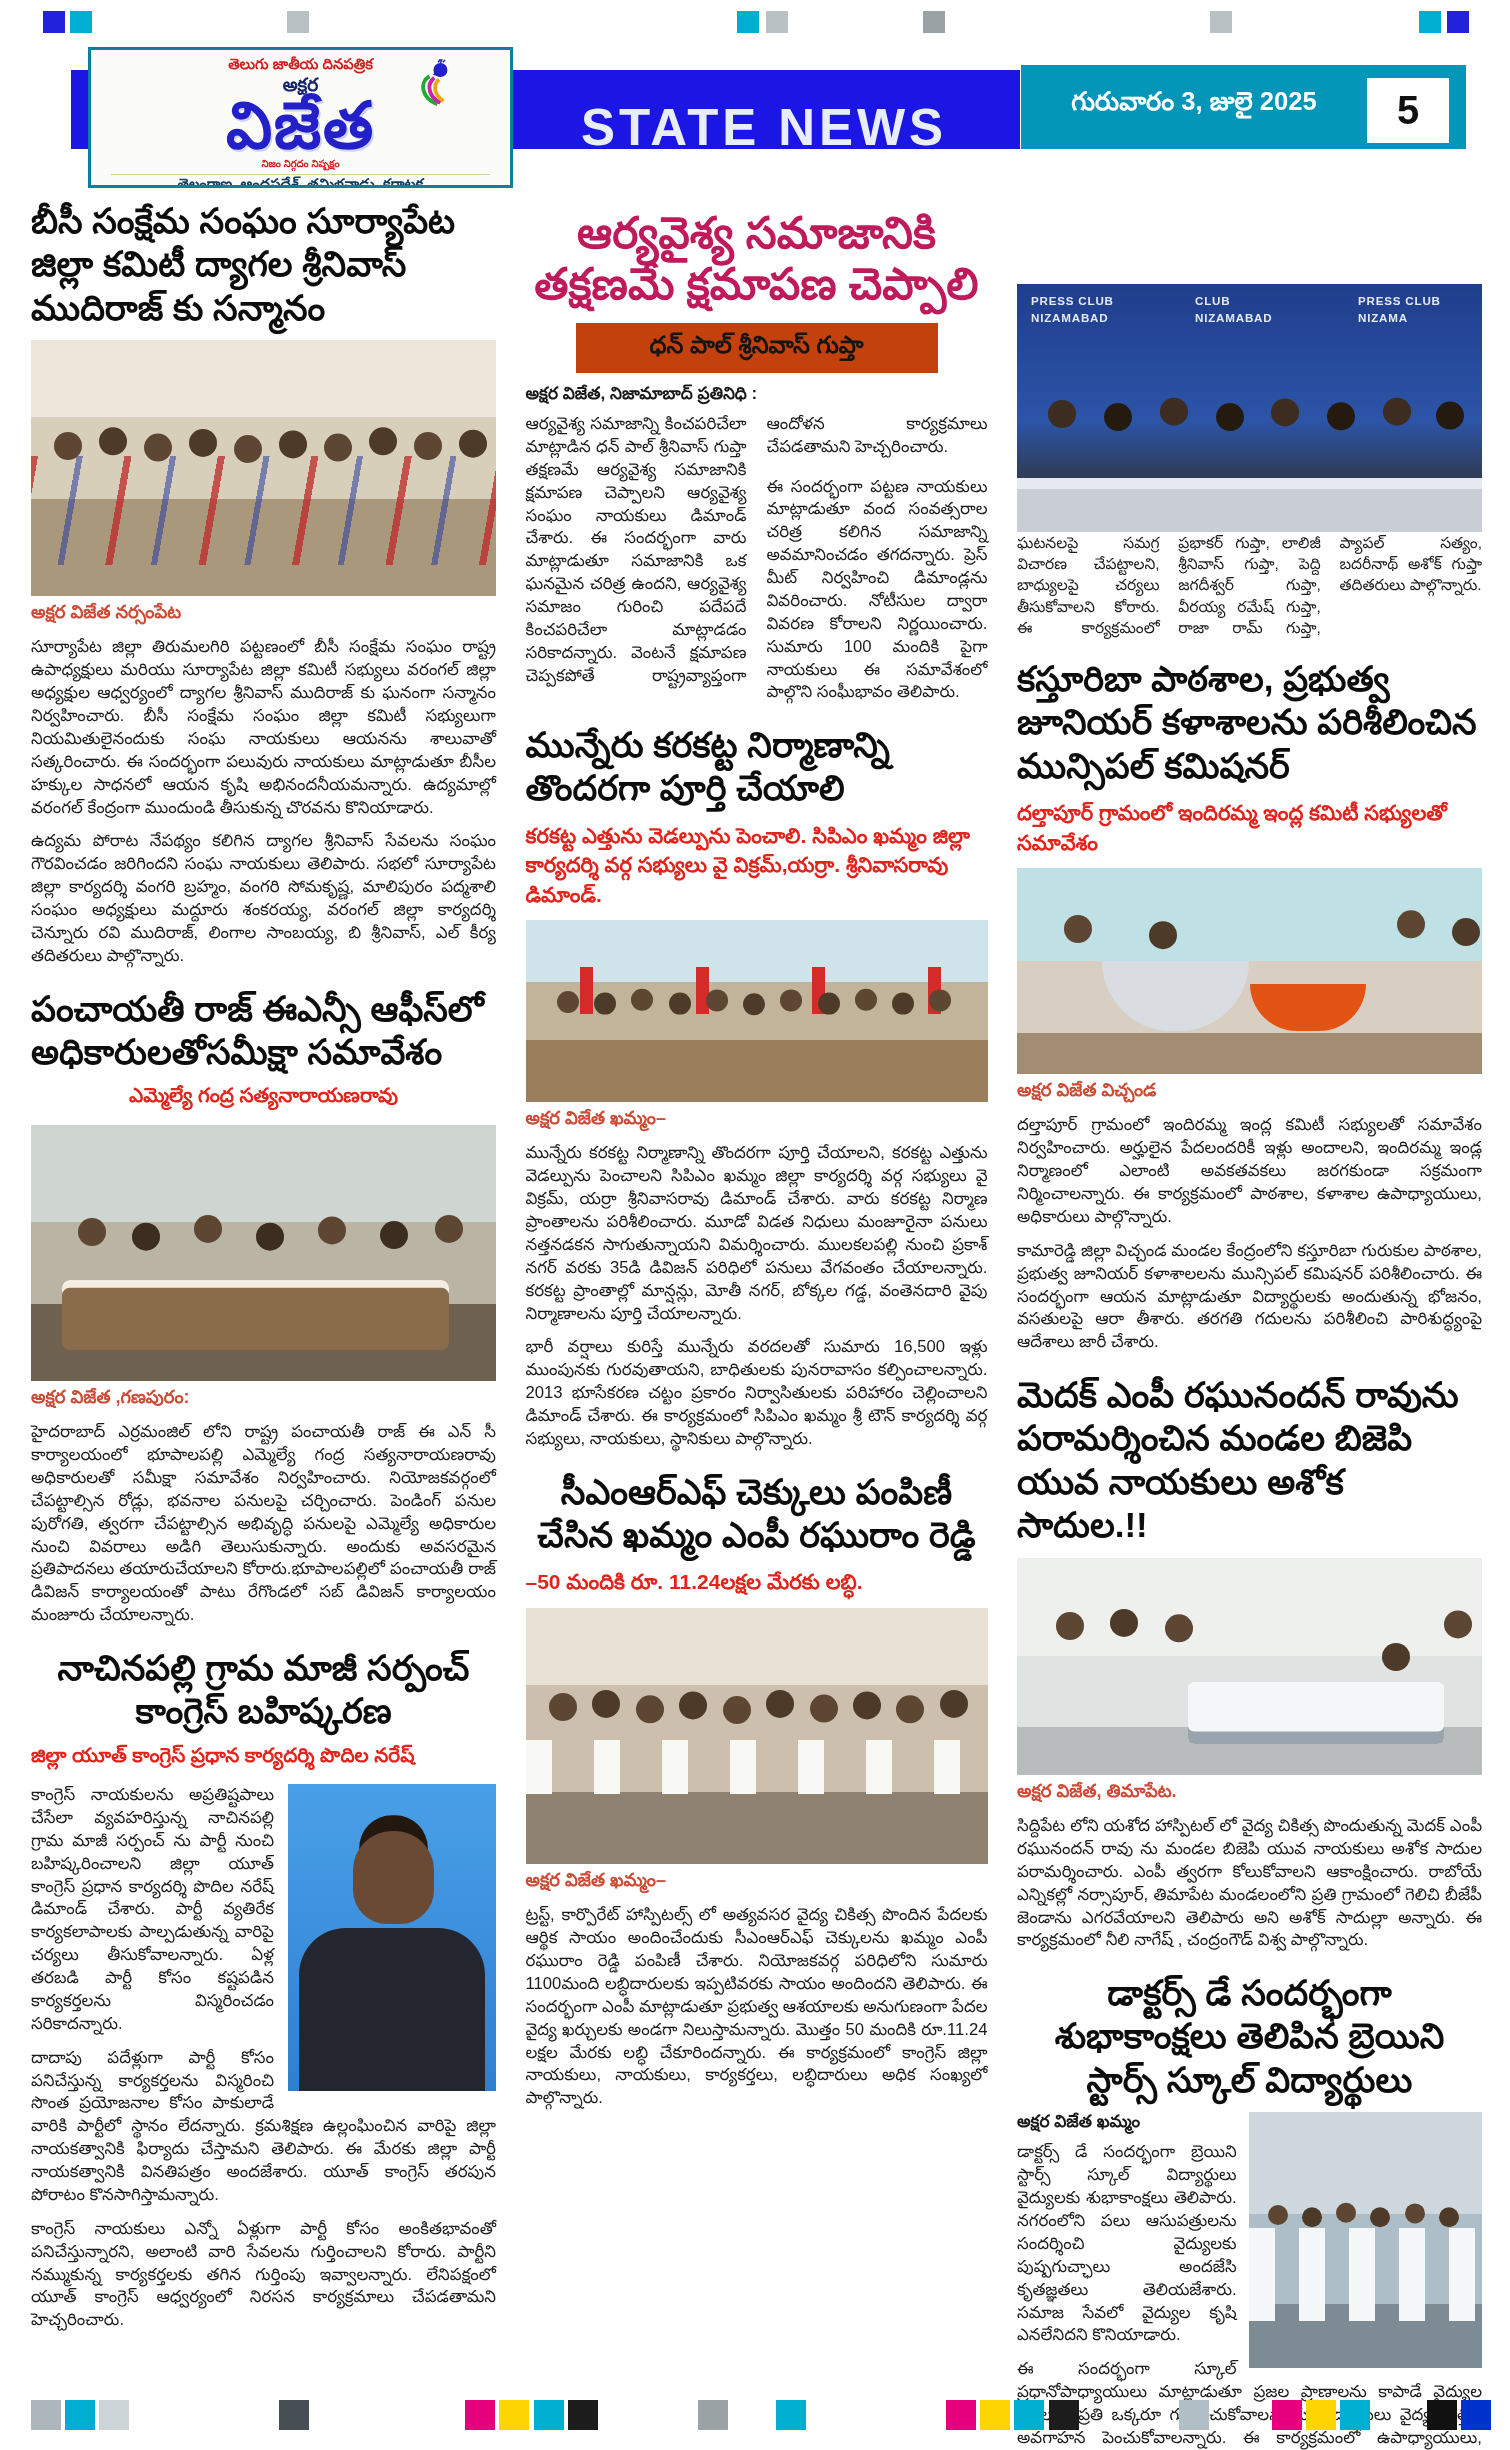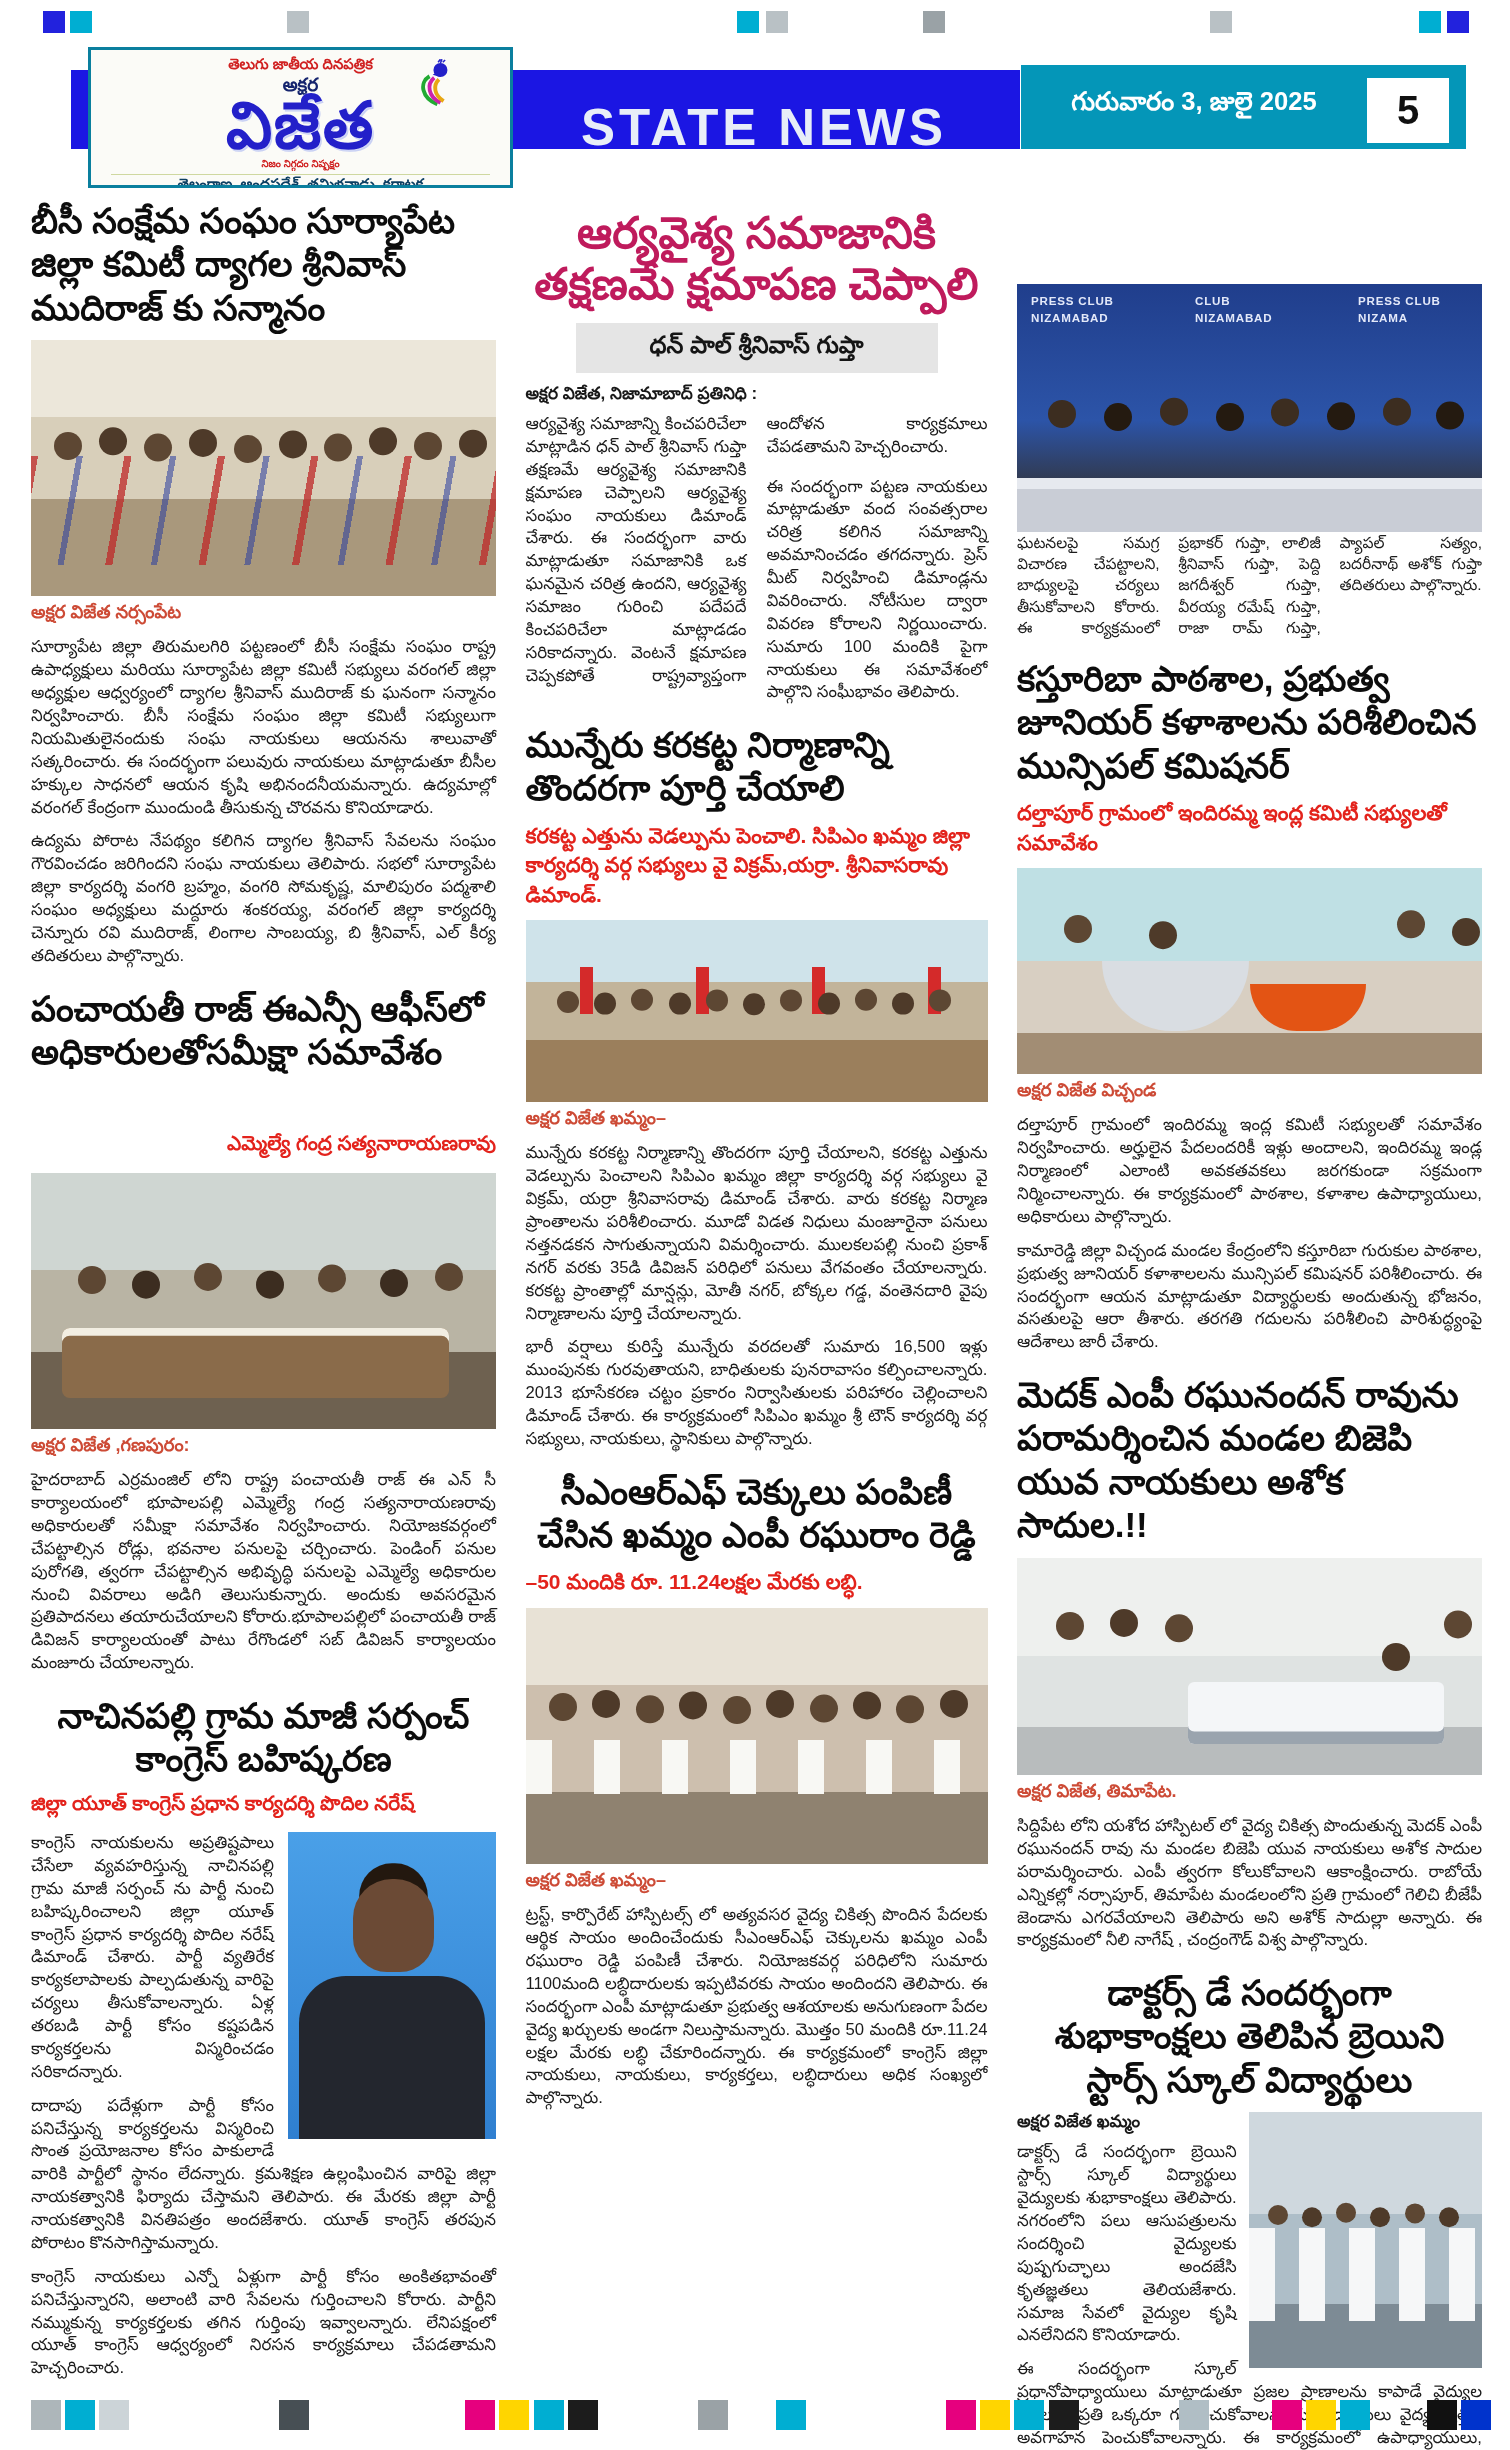--- a/index.html
+++ b/index.html
@@ -31,21 +31,21 @@
   #peacock{position:absolute;right:54px;top:9.3px;}
   
   #columns{position:absolute;left:31px;top:191px;width:1452px;display:flex;gap:29.5px;}
   .col{display:flex;flex-direction:column;}
   #col-left{width:465px;}
   #col-center{width:462px;margin-top:14px;}
   #col-right{width:465px;margin-top:93px;}
   .headline{font-weight:800;color:#0d0d0d;font-size:35px;line-height:1.24;margin:7.8px 0 11px;}
   .headline.center{text-align:center;}
   .main-headline{color:#bf1b5c;font-size:44px;font-weight:900;line-height:1.15;text-align:center;margin:3.1px 0 14px;}
-  .byline-box{background:#e5e5e5;color:#151515;font-size:24px;font-weight:800;text-align:center;
+  .byline-box{background:#c2410c;color:#151515;font-size:24px;font-weight:800;text-align:center;
     padding:7.8px 0;margin:0 50px 11px;}
   .red-sub{color:#e3231c;font-weight:700;font-size:21px;line-height:1.4;margin:0 0 11px;}
   .red-byline{color:#e3231c;font-weight:700;font-size:20px;margin:0 0 12.4px;text-align:left;}
   .caption{color:#cd4b36;font-size:18px;font-weight:600;margin:6.2px 0 9.3px;}
   .dateline{font-weight:700;font-size:17px;margin:0 0 6.2px;}
   .body-text{font-size:16.7px;line-height:1.37;text-align:justify;color:#1b1b1b;margin:0 0 11px;}
   .two-col{column-count:2;column-gap:20px;}
   .three-col{column-count:3;column-gap:18.6px;font-size:15.5px;}
   
   .photo{position:relative;width:100%;overflow:hidden;background:#cfc6b2;text-decoration:underline;}
@@ -126,21 +126,21 @@
     <div class="headline">బీసీ సంక్షేమ సంఘం సూర్యాపేట జిల్లా కమిటీ ద్యాగల శ్రీనివాస్ ముదిరాజ్ కు సన్మానం</div>
     <div class="photo" id="ph-bc">
       <div class="sashes"></div>
       <div class="ph-heads" style="left:23px;top:92px;box-shadow:45px -4.7px 0 #4e3a29,90px 1.6px 0 #5d4733,135px -3.1px 0 #4e3a29,180px 3.1px 0 #5d4733,225px -1.6px 0 #4e3a29,270px 1.6px 0 #5d4733,315px -4.7px 0 #4e3a29,360px 0 0 #5d4733,405px -2.3px 0 #4e3a29;"></div>
     </div>
     <div class="caption">అక్షర విజేత నర్సంపేట</div>
     <p class="body-text">సూర్యాపేట జిల్లా తిరుమలగిరి పట్టణంలో బీసీ సంక్షేమ సంఘం రాష్ట్ర ఉపాధ్యక్షులు మరియు సూర్యాపేట జిల్లా కమిటీ సభ్యులు వరంగల్ జిల్లా అధ్యక్షుల ఆధ్వర్యంలో ద్యాగల శ్రీనివాస్ ముదిరాజ్ కు ఘనంగా సన్మానం నిర్వహించారు. బీసీ సంక్షేమ సంఘం జిల్లా కమిటీ సభ్యులుగా నియమితులైనందుకు సంఘ నాయకులు ఆయనను శాలువాతో సత్కరించారు. ఈ సందర్భంగా పలువురు నాయకులు మాట్లాడుతూ బీసీల హక్కుల సాధనలో ఆయన కృషి అభినందనీయమన్నారు. ఉద్యమాల్లో వరంగల్ కేంద్రంగా ముందుండి తీసుకున్న చొరవను కొనియాడారు.</p>
     <p class="body-text">ఉద్యమ పోరాట నేపథ్యం కలిగిన ద్యాగల శ్రీనివాస్ సేవలను సంఘం గౌరవించడం జరిగిందని సంఘ నాయకులు తెలిపారు. సభలో సూర్యాపేట జిల్లా కార్యదర్శి వంగరి బ్రహ్మం, వంగరి సోమకృష్ణ, మాలిపురం పద్మశాలి సంఘం అధ్యక్షులు మద్దూరు శంకరయ్య, వరంగల్ జిల్లా కార్యదర్శి చెన్నూరు రవి ముదిరాజ్, లింగాల సాంబయ్య, బి శ్రీనివాస్, ఎల్ కీర్య తదితరులు పాల్గొన్నారు.</p>
 
     <div class="headline">పంచాయతీ రాజ్ ఈఎన్సీ ఆఫీస్‌లో అధికారులతోసమీక్షా సమావేశం</div>
-    <div class="red-byline" style="text-align:right;margin-top:48px;">ఎమ్మెల్యే గంద్ర సత్యనారాయణరావు</div>
+    <div class="red-byline" style="text-align:center;">ఎమ్మెల్యే గంద్ర సత్యనారాయణరావు</div>
     <div class="photo" id="ph-enc">
       <div class="table"></div>
       <div class="ph-heads" style="left:47px;top:93px;box-shadow:54px 4.7px 0 #3c2d20,116px -3.1px 0 #5d4733,178px 4.7px 0 #3c2d20,240px -1.6px 0 #5d4733,302px 3.1px 0 #3c2d20,357px -3.1px 0 #5d4733;"></div>
     </div>
     <div class="caption">అక్షర విజేత ,గణపురం:</div>
     <p class="body-text">హైదరాబాద్ ఎర్రమంజిల్ లోని రాష్ట్ర పంచాయతీ రాజ్ ఈ ఎన్ సీ కార్యాలయంలో భూపాలపల్లి ఎమ్మెల్యే గంద్ర సత్యనారాయణరావు అధికారులతో సమీక్షా సమావేశం నిర్వహించారు. నియోజకవర్గంలో చేపట్టాల్సిన రోడ్లు, భవనాల పనులపై చర్చించారు. పెండింగ్ పనుల పురోగతి, త్వరగా చేపట్టాల్సిన అభివృద్ధి పనులపై ఎమ్మెల్యే అధికారుల నుంచి వివరాలు అడిగి తెలుసుకున్నారు. అందుకు అవసరమైన ప్రతిపాదనలు తయారుచేయాలని కోరారు.భూపాలపల్లిలో పంచాయతీ రాజ్ డివిజన్ కార్యాలయంతో పాటు రేగొండలో సబ్ డివిజన్ కార్యాలయం మంజూరు చేయాలన్నారు.</p>
 
     <div class="headline center">నాచినపల్లి గ్రామ మాజీ సర్పంచ్ కాంగ్రెస్ బహిష్కరణ</div>
     <div class="red-byline">జిల్లా యూత్ కాంగ్రెస్ ప్రధాన కార్యదర్శి పొదిల నరేష్</div>
     <div class="clearfix">

